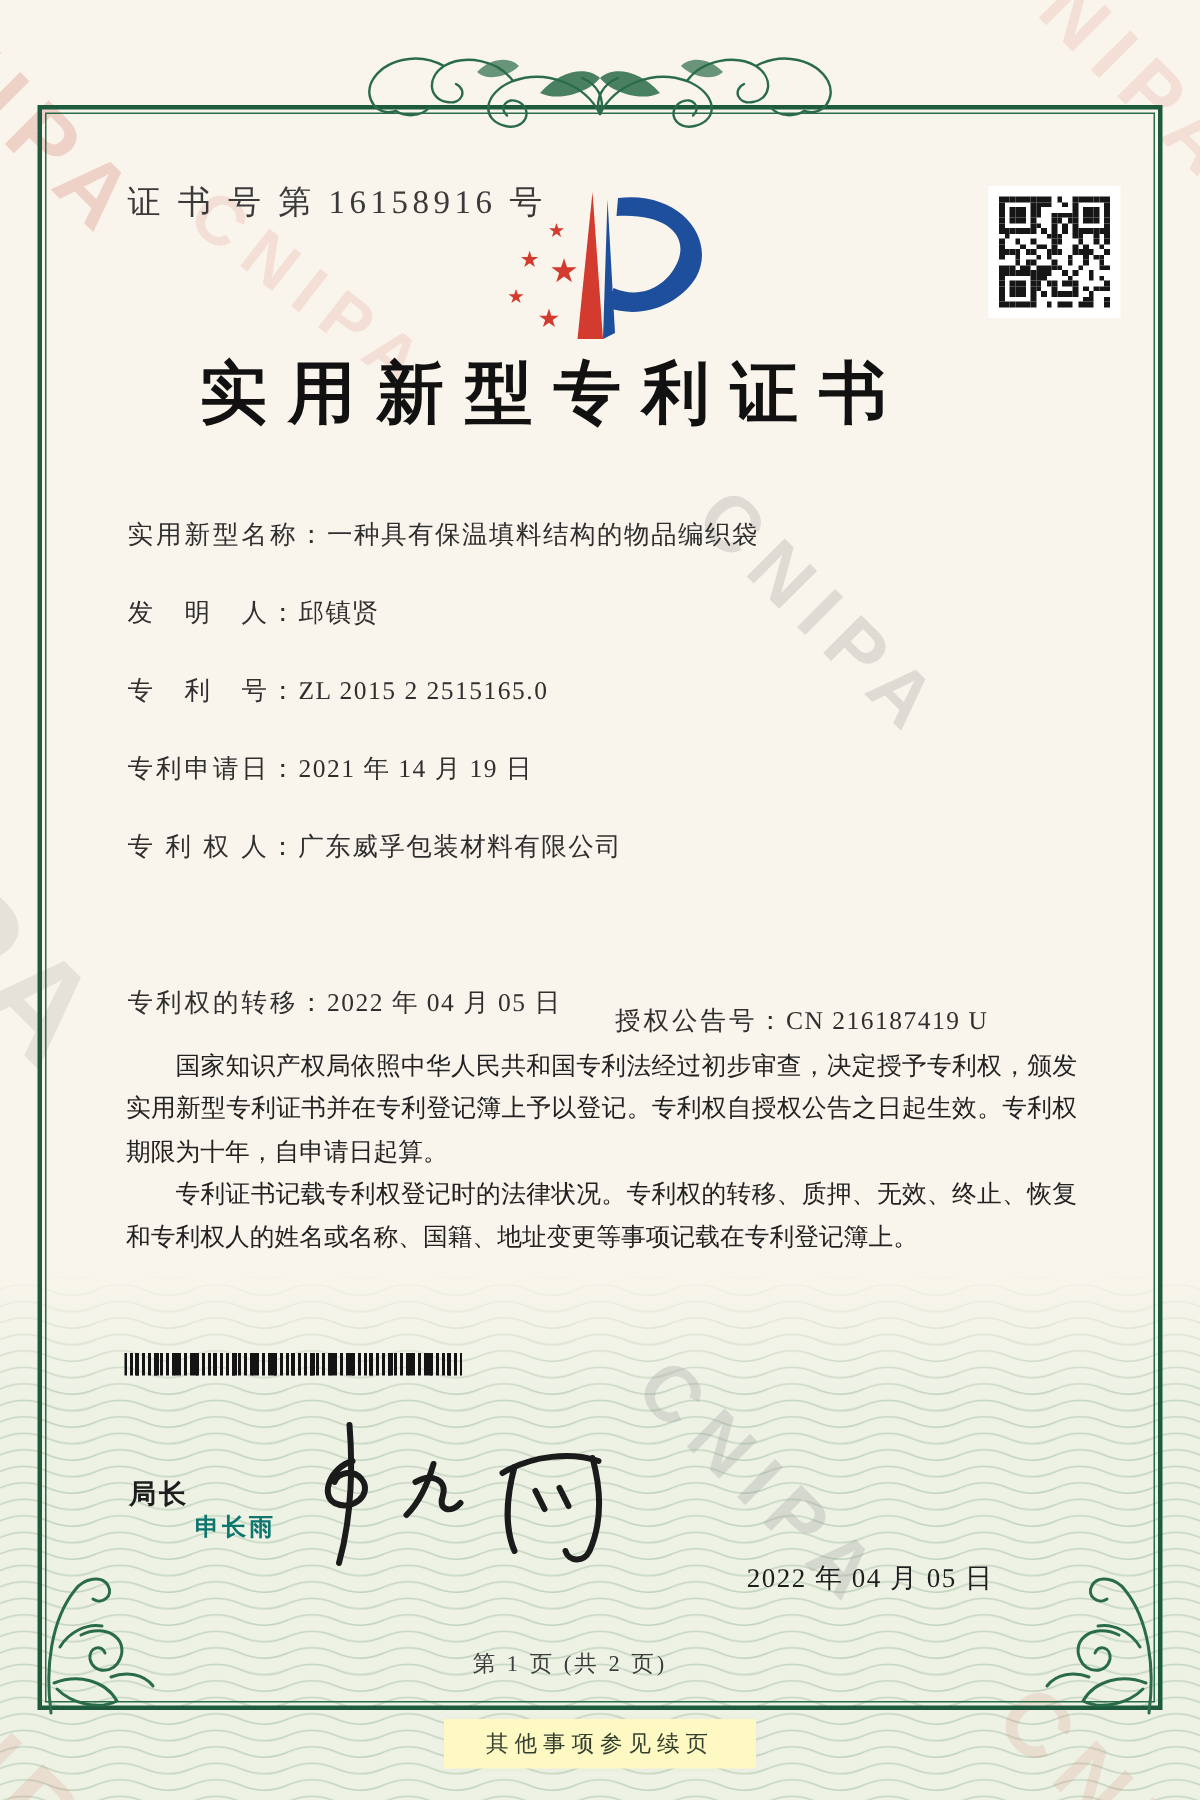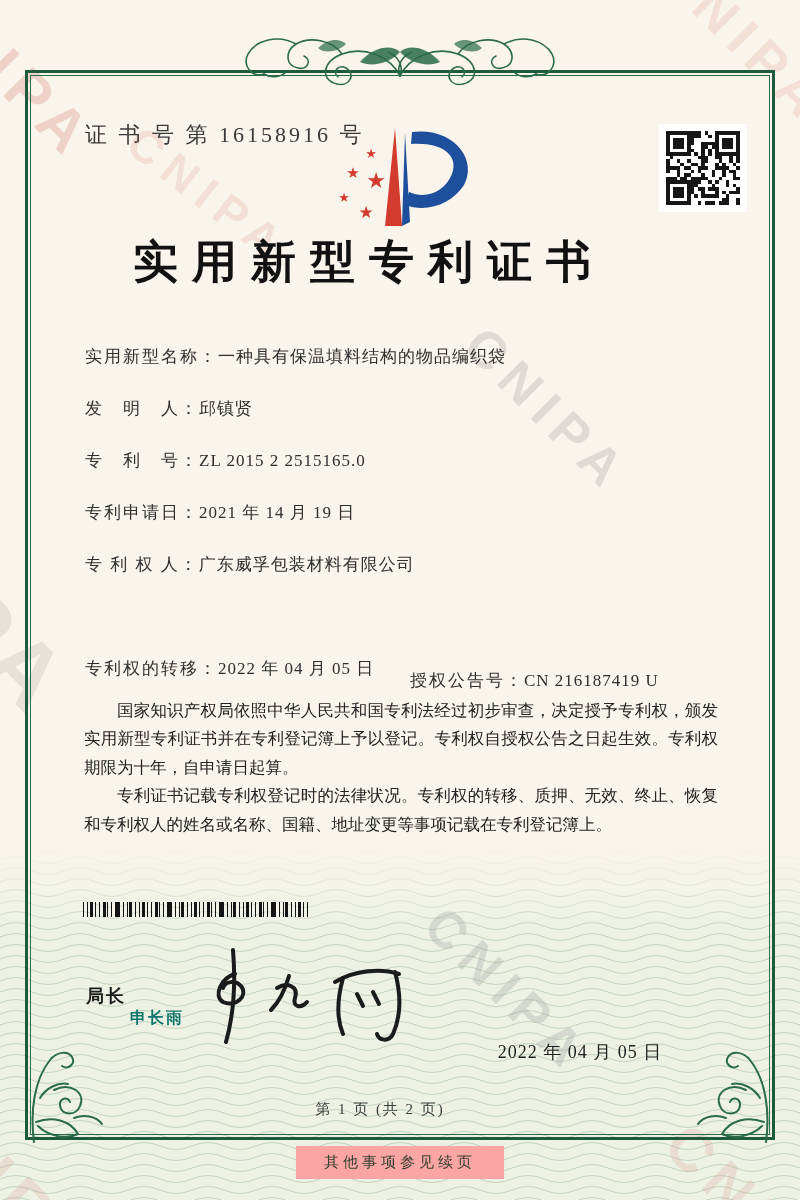--- a/index.html
+++ b/index.html
@@ -61,21 +61,21 @@
       font-family:"Liberation Sans","DejaVu Sans",sans-serif; color:#1d1d1d; letter-spacing:2px;margin-top:12px;}
   .signer-name{position:absolute; left:86px; top:1008px; font-size:16px; font-weight:600;
       font-family:"Liberation Sans","DejaVu Sans",sans-serif; color:#0f766e; letter-spacing:2px;margin-left:44px;}
   .signature{position:absolute; left:195px; top:942px; width:235px; height:108px;}
   .grant-date-bottom{position:absolute; left:470px; top:1040px; width:220px; text-align:center;
       font-size:18px; color:#1f1f1f; letter-spacing:1px;}
   
   .page-no{position:absolute; left:0; top:1100px; width:760px; text-align:center;
       font-size:15px; color:#3c3c3c; letter-spacing:2px;}
   .footer-note{position:absolute; left:50%; top:1146px; transform:translateX(-50%);
-      background:#fca5a5; padding:7px 28px; font-size:15px; color:#33402f; letter-spacing:4px;
+      background:#fef9c3; padding:7px 28px; font-size:15px; color:#33402f; letter-spacing:4px;
       box-shadow:0 0 6px rgba(0,0,0,0.03);}
 </style>
 </head>
 <body>
 
 <div class="page">
 
   <div class="waves">
     <svg width="800" height="358" xmlns="http://www.w3.org/2000/svg">
       <defs>

